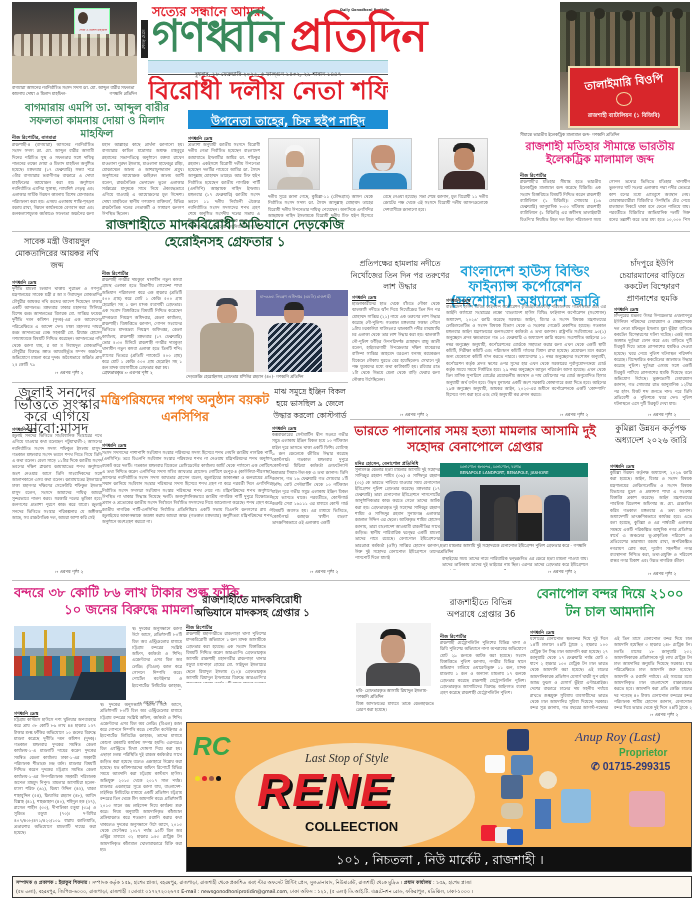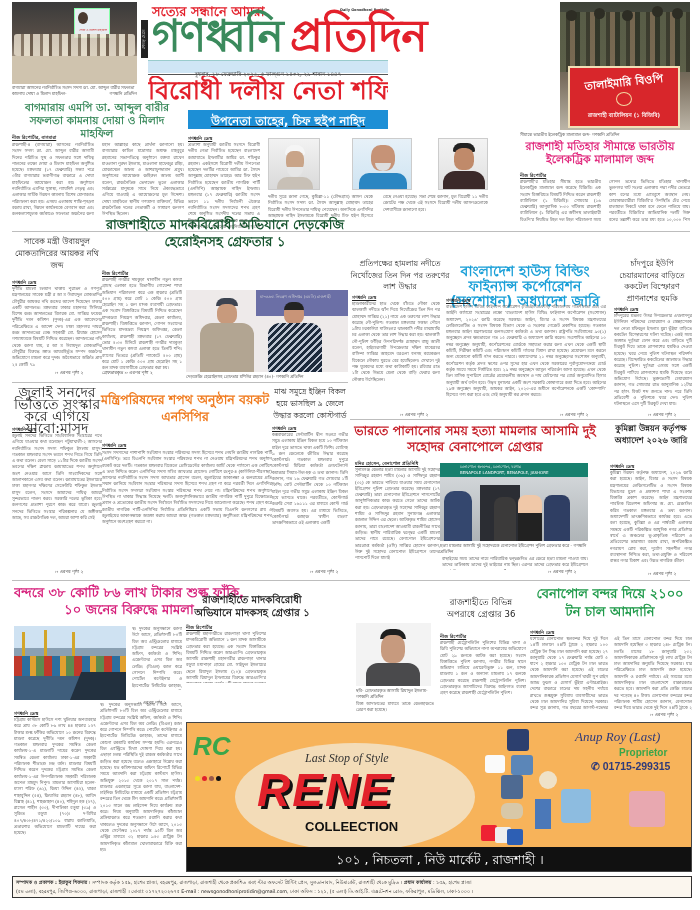--- a/index.html
+++ b/index.html
@@ -171,21 +171,21 @@
   <div class="abs" style="left:54px;top:34px;width:22px;height:44px;border-radius:8px 8px 0 0;background:#3b3a3a;"></div>
   <div class="abs" style="left:78px;top:32px;width:24px;height:46px;border-radius:8px 8px 0 0;background:linear-gradient(180deg,#f0c8a8 0 40%,#222 40% 100%);"></div>
   <div class="abs" style="left:104px;top:32px;width:26px;height:46px;border-radius:8px 8px 0 0;background:#2f3e63;"></div>
 </div>
 <div class="caption" style="left:440px;top:543px;width:148px;height:11px;">
   <span>হত্যা মামলার আসামি দুই সহোদরকে বেনাপোল ইমিগ্রেশন পুলিশ গ্রেফতার করে</span> <span>- গণধ্বনি প্রতিদিন</span>
 </div>
 <div class="body-text" style="left:442px;top:556px;width:146px;height:14px;">বাছাইয়ের সময় তাদের নামে পারিবারিক দ্বন্দ্বজনিত এর জেরে হত্যা মামলা পাওয়া যায়। তাদের তালিকায় তাদের দুই ভাইয়ের নাম ছিল। এরপর তাদের গ্রেফতার করে ইমিগ্রেশনে আনুষ্ঠানিক কাজ শেষে বেনাপোল পোর্ট থানায় হস্তান্তর করা হয়।</div>
 <div class="cont" style="left:548px;top:569px;">›› এরপর পৃষ্ঠা ২</div>
 
-<div class="head" style="left:608px;top:422px;width:86px;font-size:8.2px;color:#222;line-height:12px;font-weight:bold;">কুমিল্লা উন্নয়ন কর্তৃপক্ষ অধ্যাদেশ ২০২৬ জারি</div>
+<div class="head" style="left:608px;top:422px;width:86px;font-size:8.2px;color:#222;line-height:12px;font-weight:normal;">কুমিল্লা উন্নয়ন কর্তৃপক্ষ অধ্যাদেশ ২০২৬ জারি</div>
 <div class="byline" style="left:610px;top:463px;">গণধ্বনি ডেস্ক</div>
 <div class="body-text" style="left:610px;top:470px;width:82px;height:100px;">কুমিল্লা উন্নয়ন কর্তৃপক্ষ অধ্যাদেশ, ২০২৬ জারি করা হয়েছে। আইন, বিচার ও সংসদ বিষয়ক মন্ত্রণালয়ের লেজিসলেটিভ ও সংসদ বিষয়ক বিভাগের মুদ্রণ ও প্রকাশনা শাখা এ সংক্রান্ত বিজ্ঞপ্তি প্রকাশ করেছে। আইন মন্ত্রণালয়ের পাবলিক রিলেশন্স অফিসার অ. মো. রেজাউল করিম গতকাল মঙ্গলবার এ তথ্য জানান। অধ্যাদেশটি তাৎক্ষণিকভাবে কার্যকর হবে। এতে বলা হয়েছে, কুমিল্লা ও এর পার্শ্ববর্তী এলাকার সমন্বয়ে একটি পরিকল্পিত আধুনিক নগর প্রতিষ্ঠার স্বার্থে এ অঞ্চলের ভূ-প্রাকৃতিক পরিবেশ ও প্রতিবেশের ভারসাম্য বজায় রাখা, অপরিকল্পিত নগরায়ণ রোধ করা, দুর্যোগ সহনশীল নগর ব্যবস্থাপনা নিশ্চিত করা, তথ্য-প্রযুক্তি ও পরিবেশ বান্ধব নগর বিকাশ এবং উন্নত নাগরিক জীবন</div>
 <div class="cont" style="left:648px;top:571px;">›› এরপর পৃষ্ঠা ২</div>
 
 <div class="rule" style="left:12px;top:580px;width:678px;height:1px;"></div>
 
 <div class="head" style="left:14px;top:584px;width:230px;font-size:13px;color:#d7237d;line-height:17px;">বন্দরে ৩৮ কোটি ৮৬ লাখ টাকার শুল্ক ফাঁকি, ১০ জনের বিরুদ্ধে মামলা</div>
 <div class="photo" style="left:14px;top:626px;width:112px;height:74px;background:linear-gradient(180deg,#cfe2f2 0 30%,#8aa0b2 30% 55%,#3f5e7c 55% 100%);">
   <div class="abs" style="left:8px;top:6px;width:3px;height:28px;background:#d3a52a;"></div>
   <div class="abs" style="left:30px;top:4px;width:3px;height:30px;background:#d3a52a;"></div>

